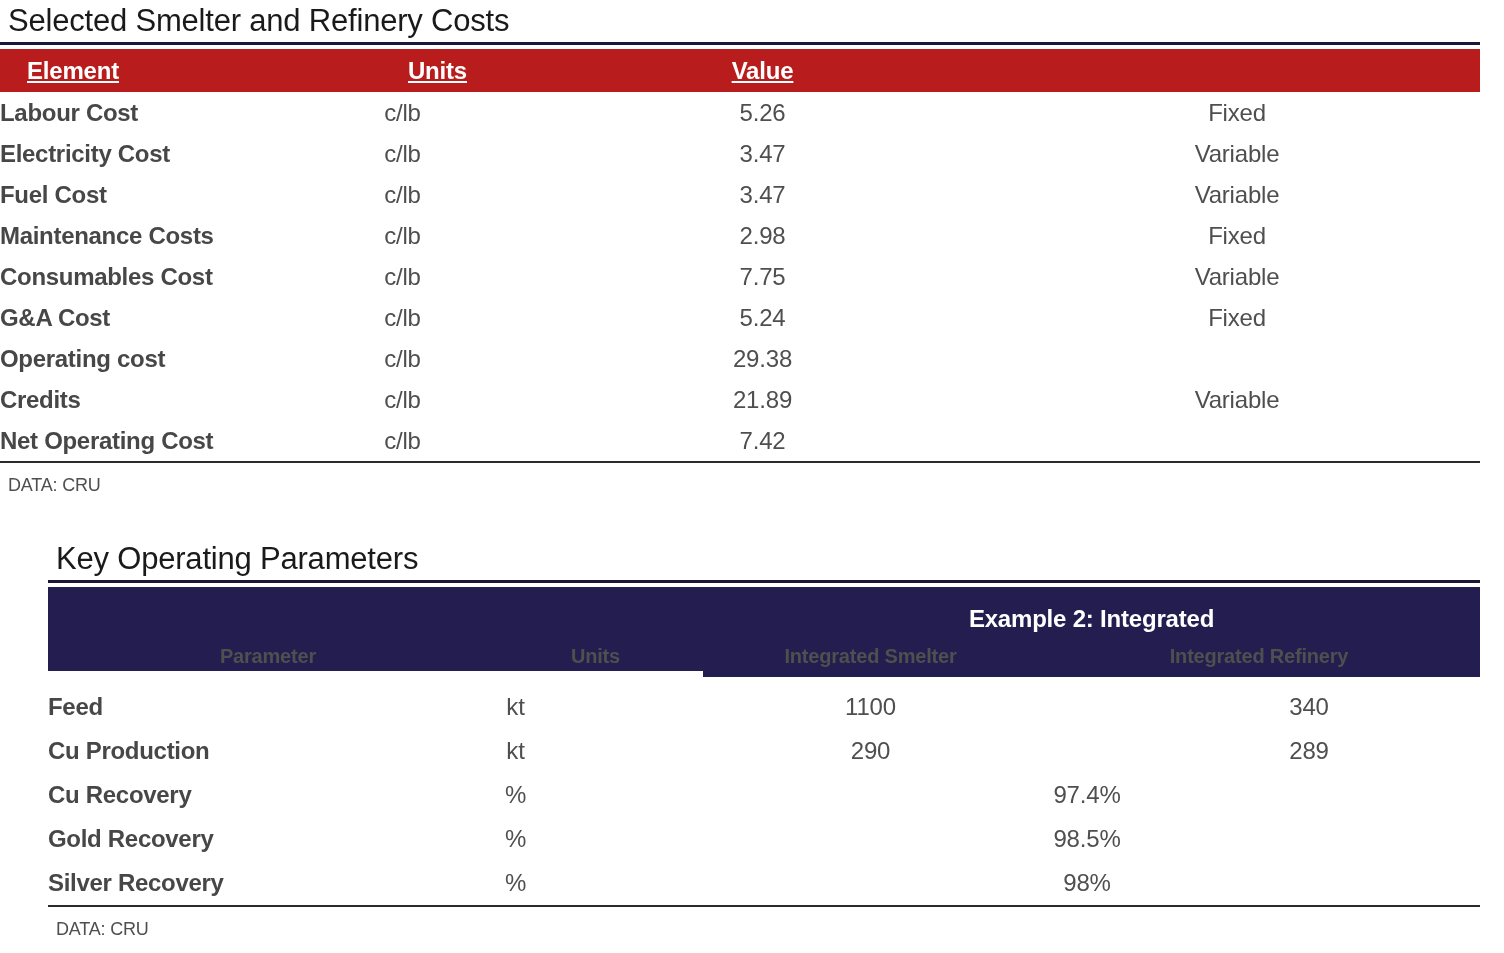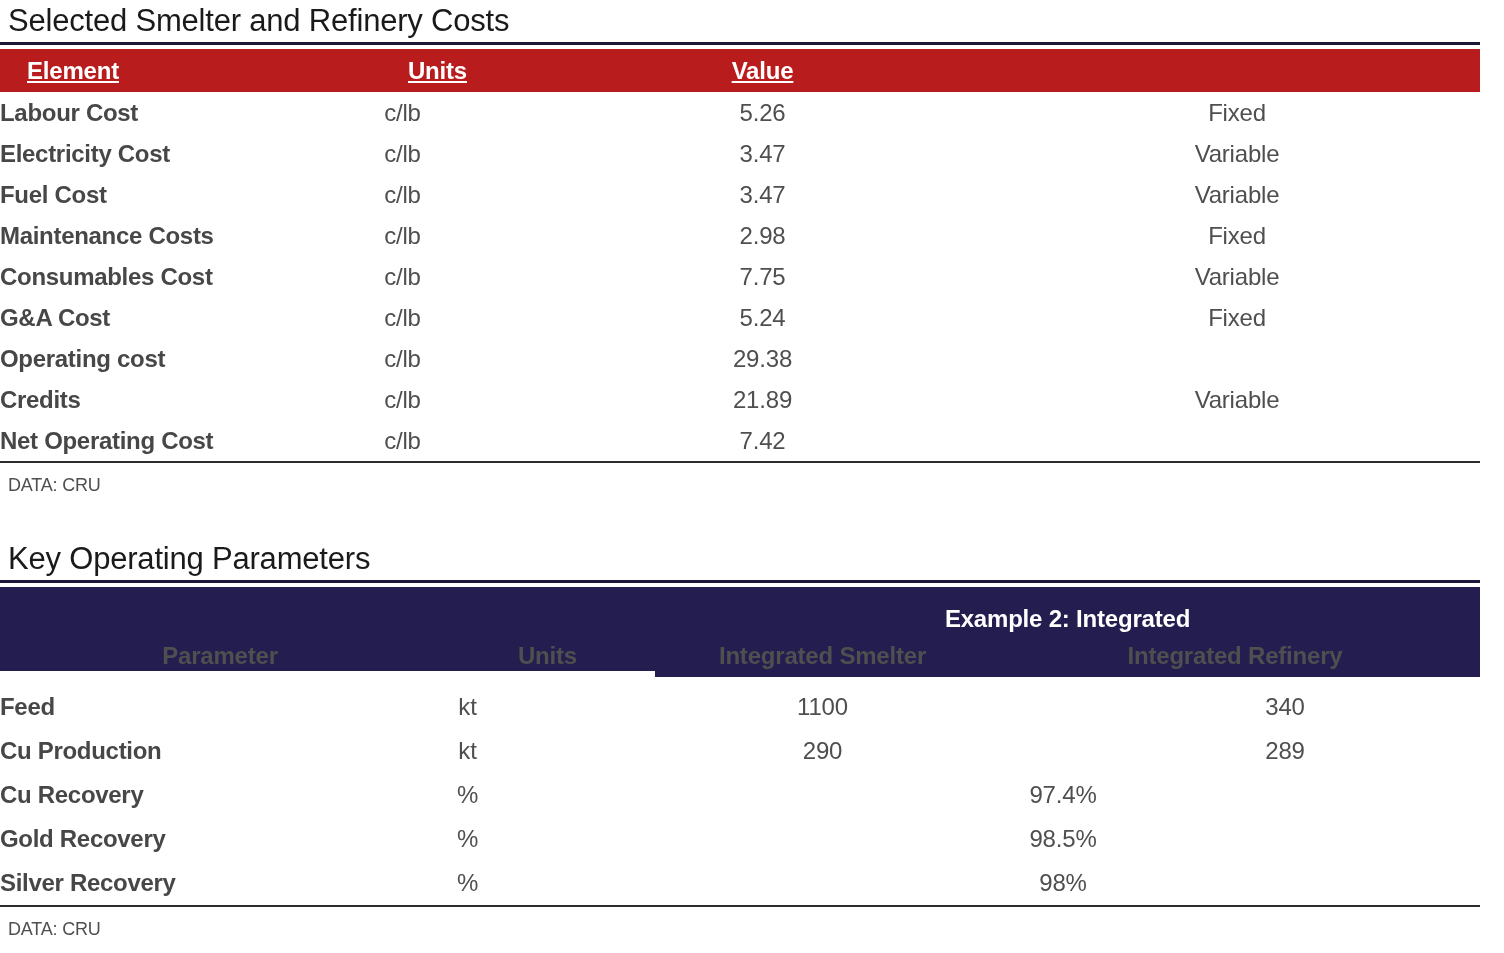--- a/index.html
+++ b/index.html
@@ -45,21 +45,21 @@
   .t2-head { position: relative; margin-top: 4px; background: #241d50; color: #fff; }
   .t2-group {
     display: grid; grid-template-columns: 655px 1fr;
     height: 48px; align-items: end;
     font-weight: 700; font-size: 24px; letter-spacing: -0.2px;
   }
   .t2-group .gcell { text-align: center; padding-bottom: 2px; }
   .t2-cols {
     display: grid; grid-template-columns: 440px 215px 335px 1fr;
     height: 42px; align-items: center;
-    font-weight: 700; font-size: 24px; letter-spacing: -0.2px;
+    font-weight: 700; font-size: 20px; letter-spacing: -0.2px;
   }
   .t2-cols .cell { text-align: center; }
   .t2-head::after {
     content: ""; position: absolute; left: 0; bottom: 0;
     width: 655px; height: 6px; background: #ffffff;
   }
   .t2-body { margin-top: 8px; }
   .t2-row {
     display: grid; grid-template-columns: 380px 175px 535px 1fr;
     height: 44px; align-items: center;
@@ -146,21 +146,21 @@
     <div class="cell c2">c/lb</div>
     <div class="cell c3">7.42</div>
     <div class="cell c4"></div>
   </div>
       </div>
 
     <div class="bottom-rule"></div>
     <div class="source">DATA: CRU</div>
   </section>
 
-  <section style="margin-top:40px;">
+  <section style="margin-top:40px;margin-left:48px;">
     <h1 class="fig-title">Key Operating Parameters</h1>
     <div class="top-rule"></div>
 
     <div class="t2-head">
       <div class="t2-group">
         <div></div>
         <div class="gcell">Example 2: Integrated</div>
       </div>
       <div class="t2-cols">
         <div class="cell">Parameter</div>

